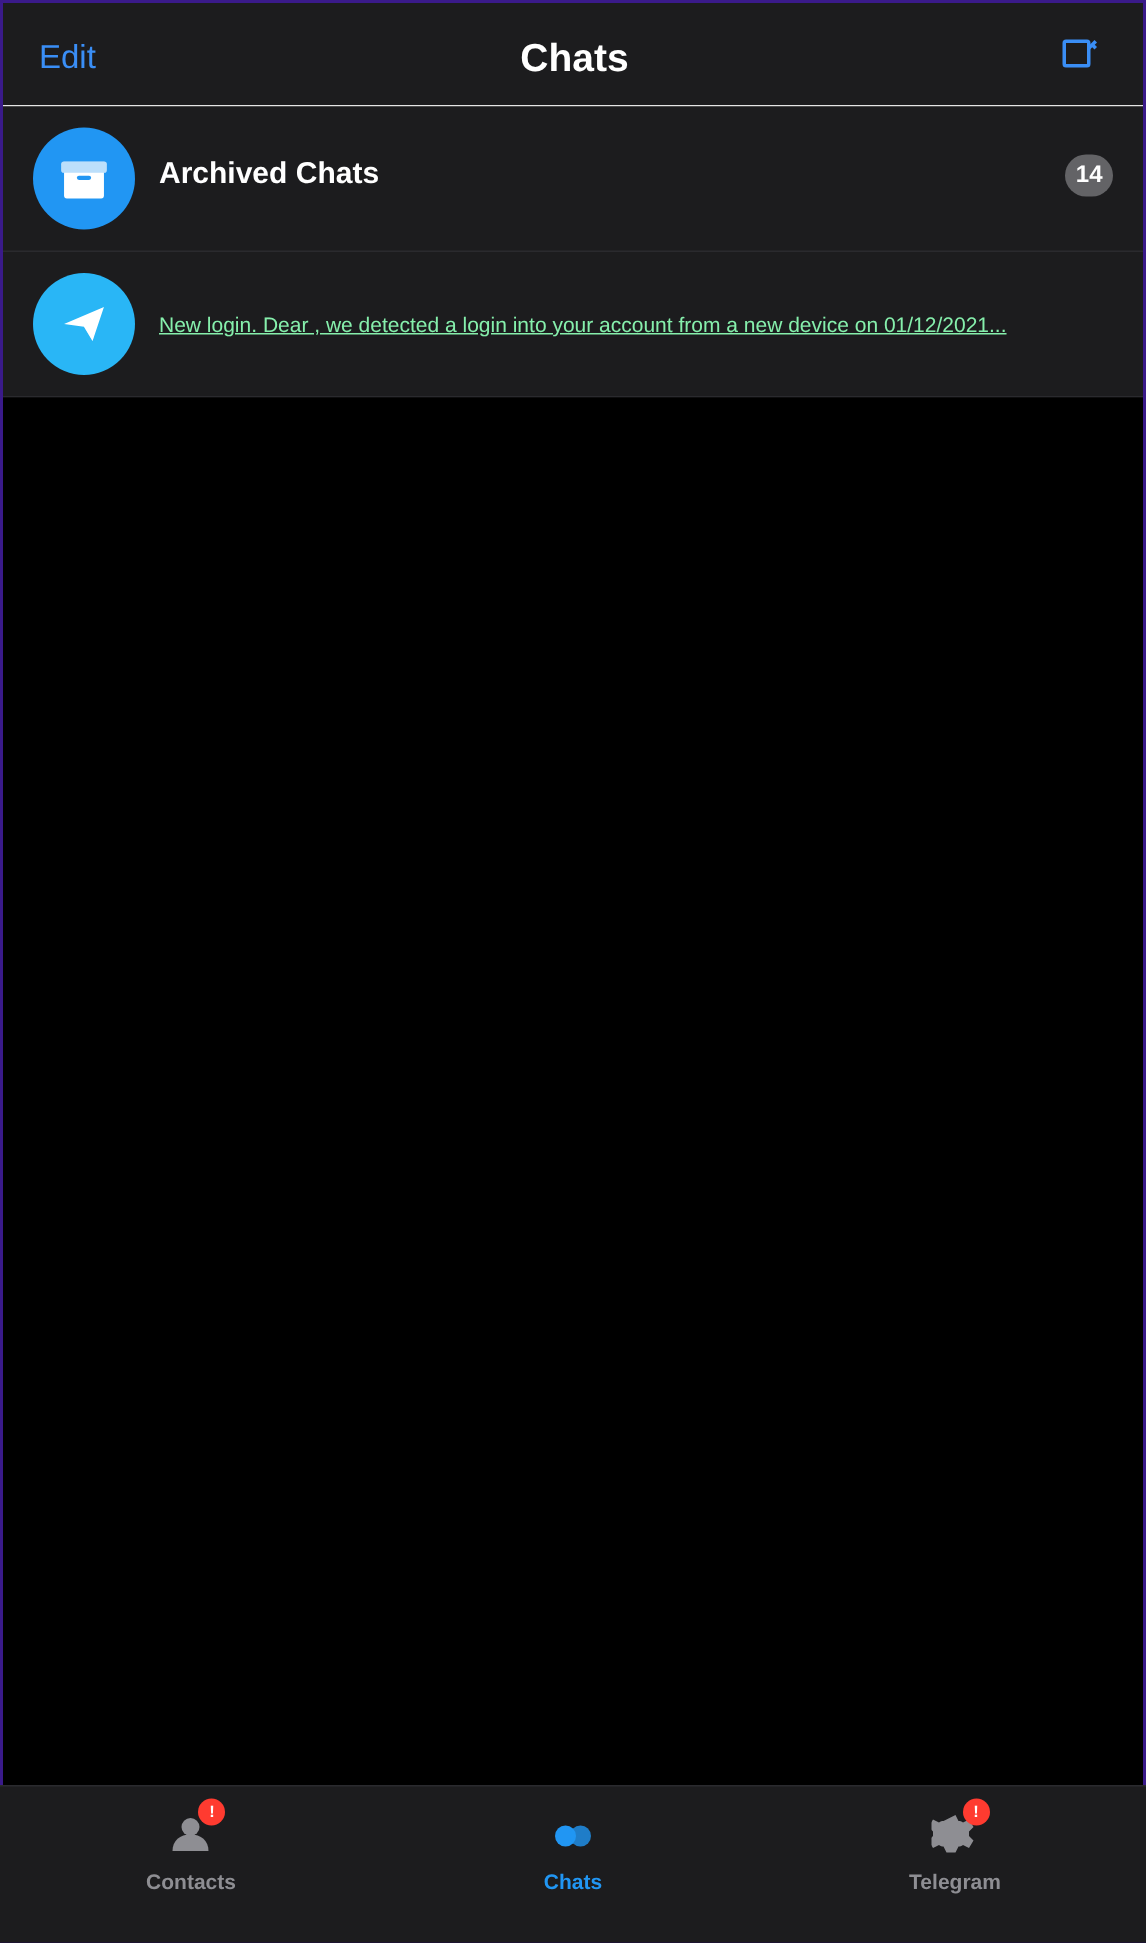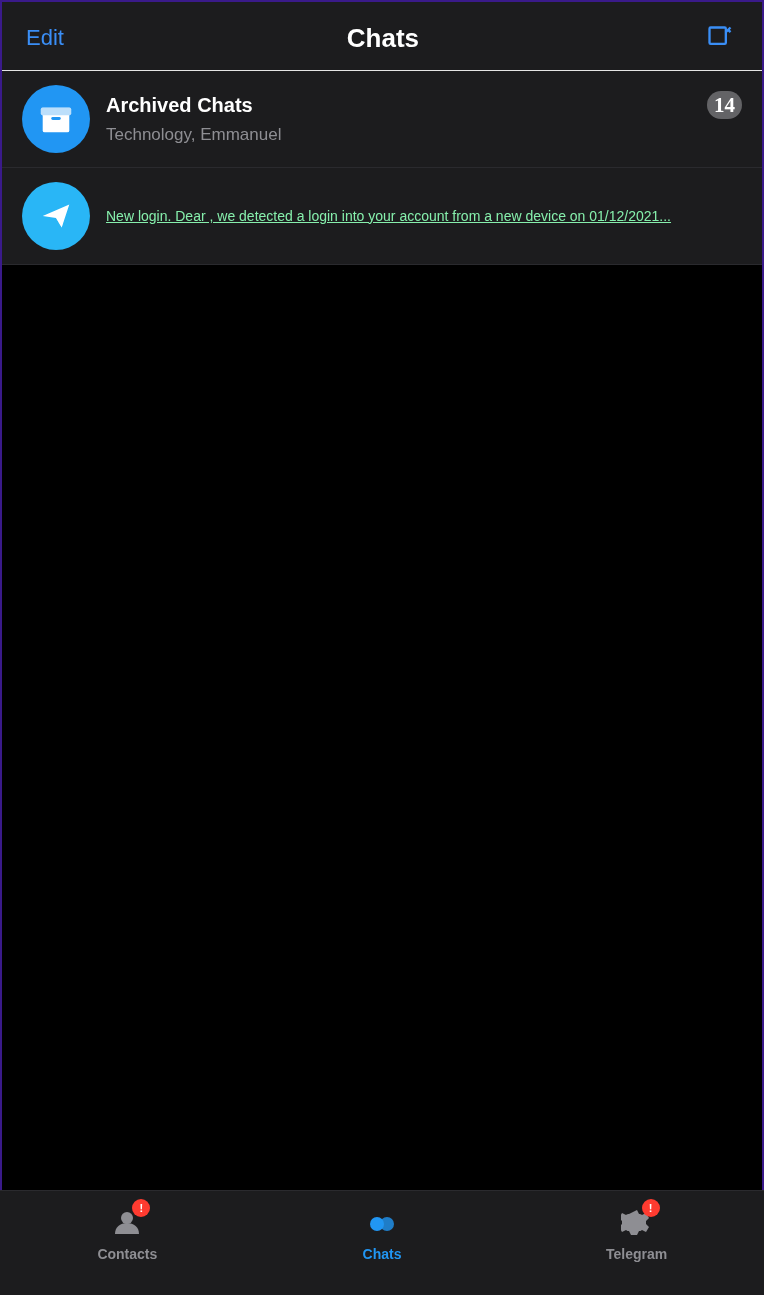--- a/index.html
+++ b/index.html
@@ -153,29 +153,28 @@
       text-decoration: underline;
     }
 
     
     .badge {
       min-width: 28px;
       height: 28px;
       border-radius: 14px;
       background: #636366;
       color: #fff;
-      font-size: 21px;
+      font-size: 16px;
       font-weight: 600;
       display: flex;
       align-items: center;
       justify-content: center;
       padding: 0 7px;
       flex-shrink: 0;
       margin-left: 10px;
-      font-family: Liberation Serif, serif;
     }
 
     .badge-blue {
       background: #2196f3;
     }
 
     
     .verified-icon {
       width: 20px;
       height: 20px;
@@ -299,21 +298,20 @@
 
     <div class="chat-content">
       <div class="chat-header">
         <div class="chat-name-row">
           <span class="chat-name">Archived Chats</span>
         </div>
         <div class="chat-right">
           <div class="badge">14</div>
         </div>
       </div>
-      <div class="chat-preview">Technology, Emmanuel</div>
     </div>
   </div>
 
   <div class="chat-item">
     <div class="avatar avatar-telegram">
 
       <svg viewBox="0 0 40 40">
         <polygon points="6,20 34,8 26,32 20,22" fill="white"></polygon>
         <polygon points="20,22 26,32 30,16" fill="rgba(255,255,255,0.5)"></polygon>
       </svg>

